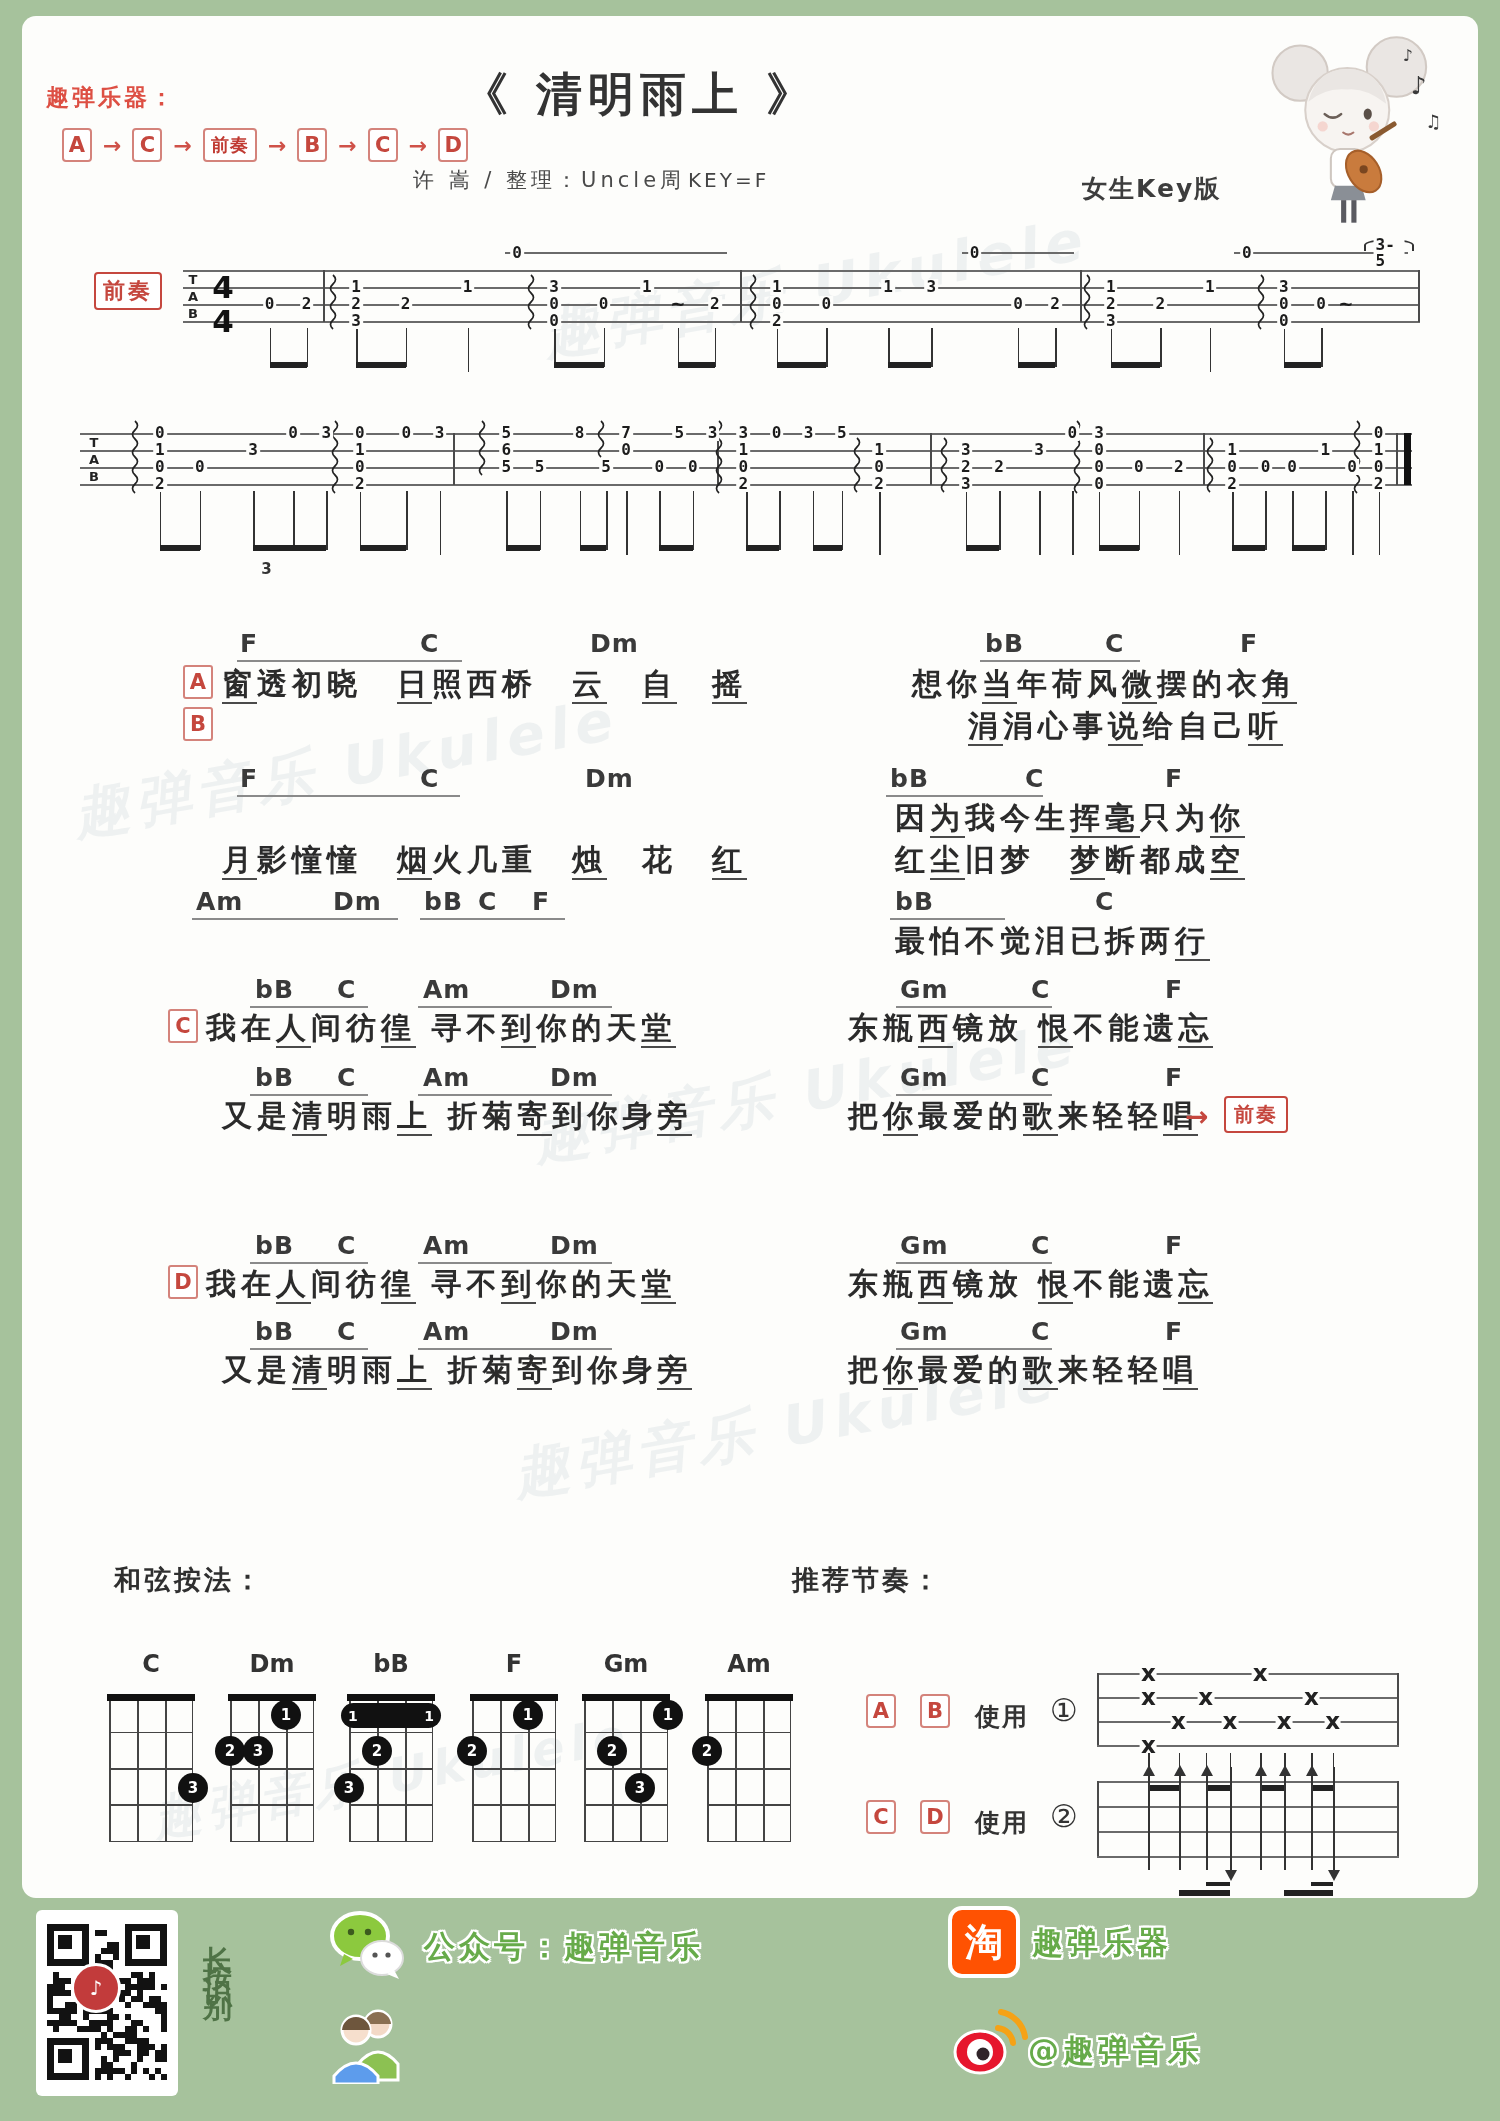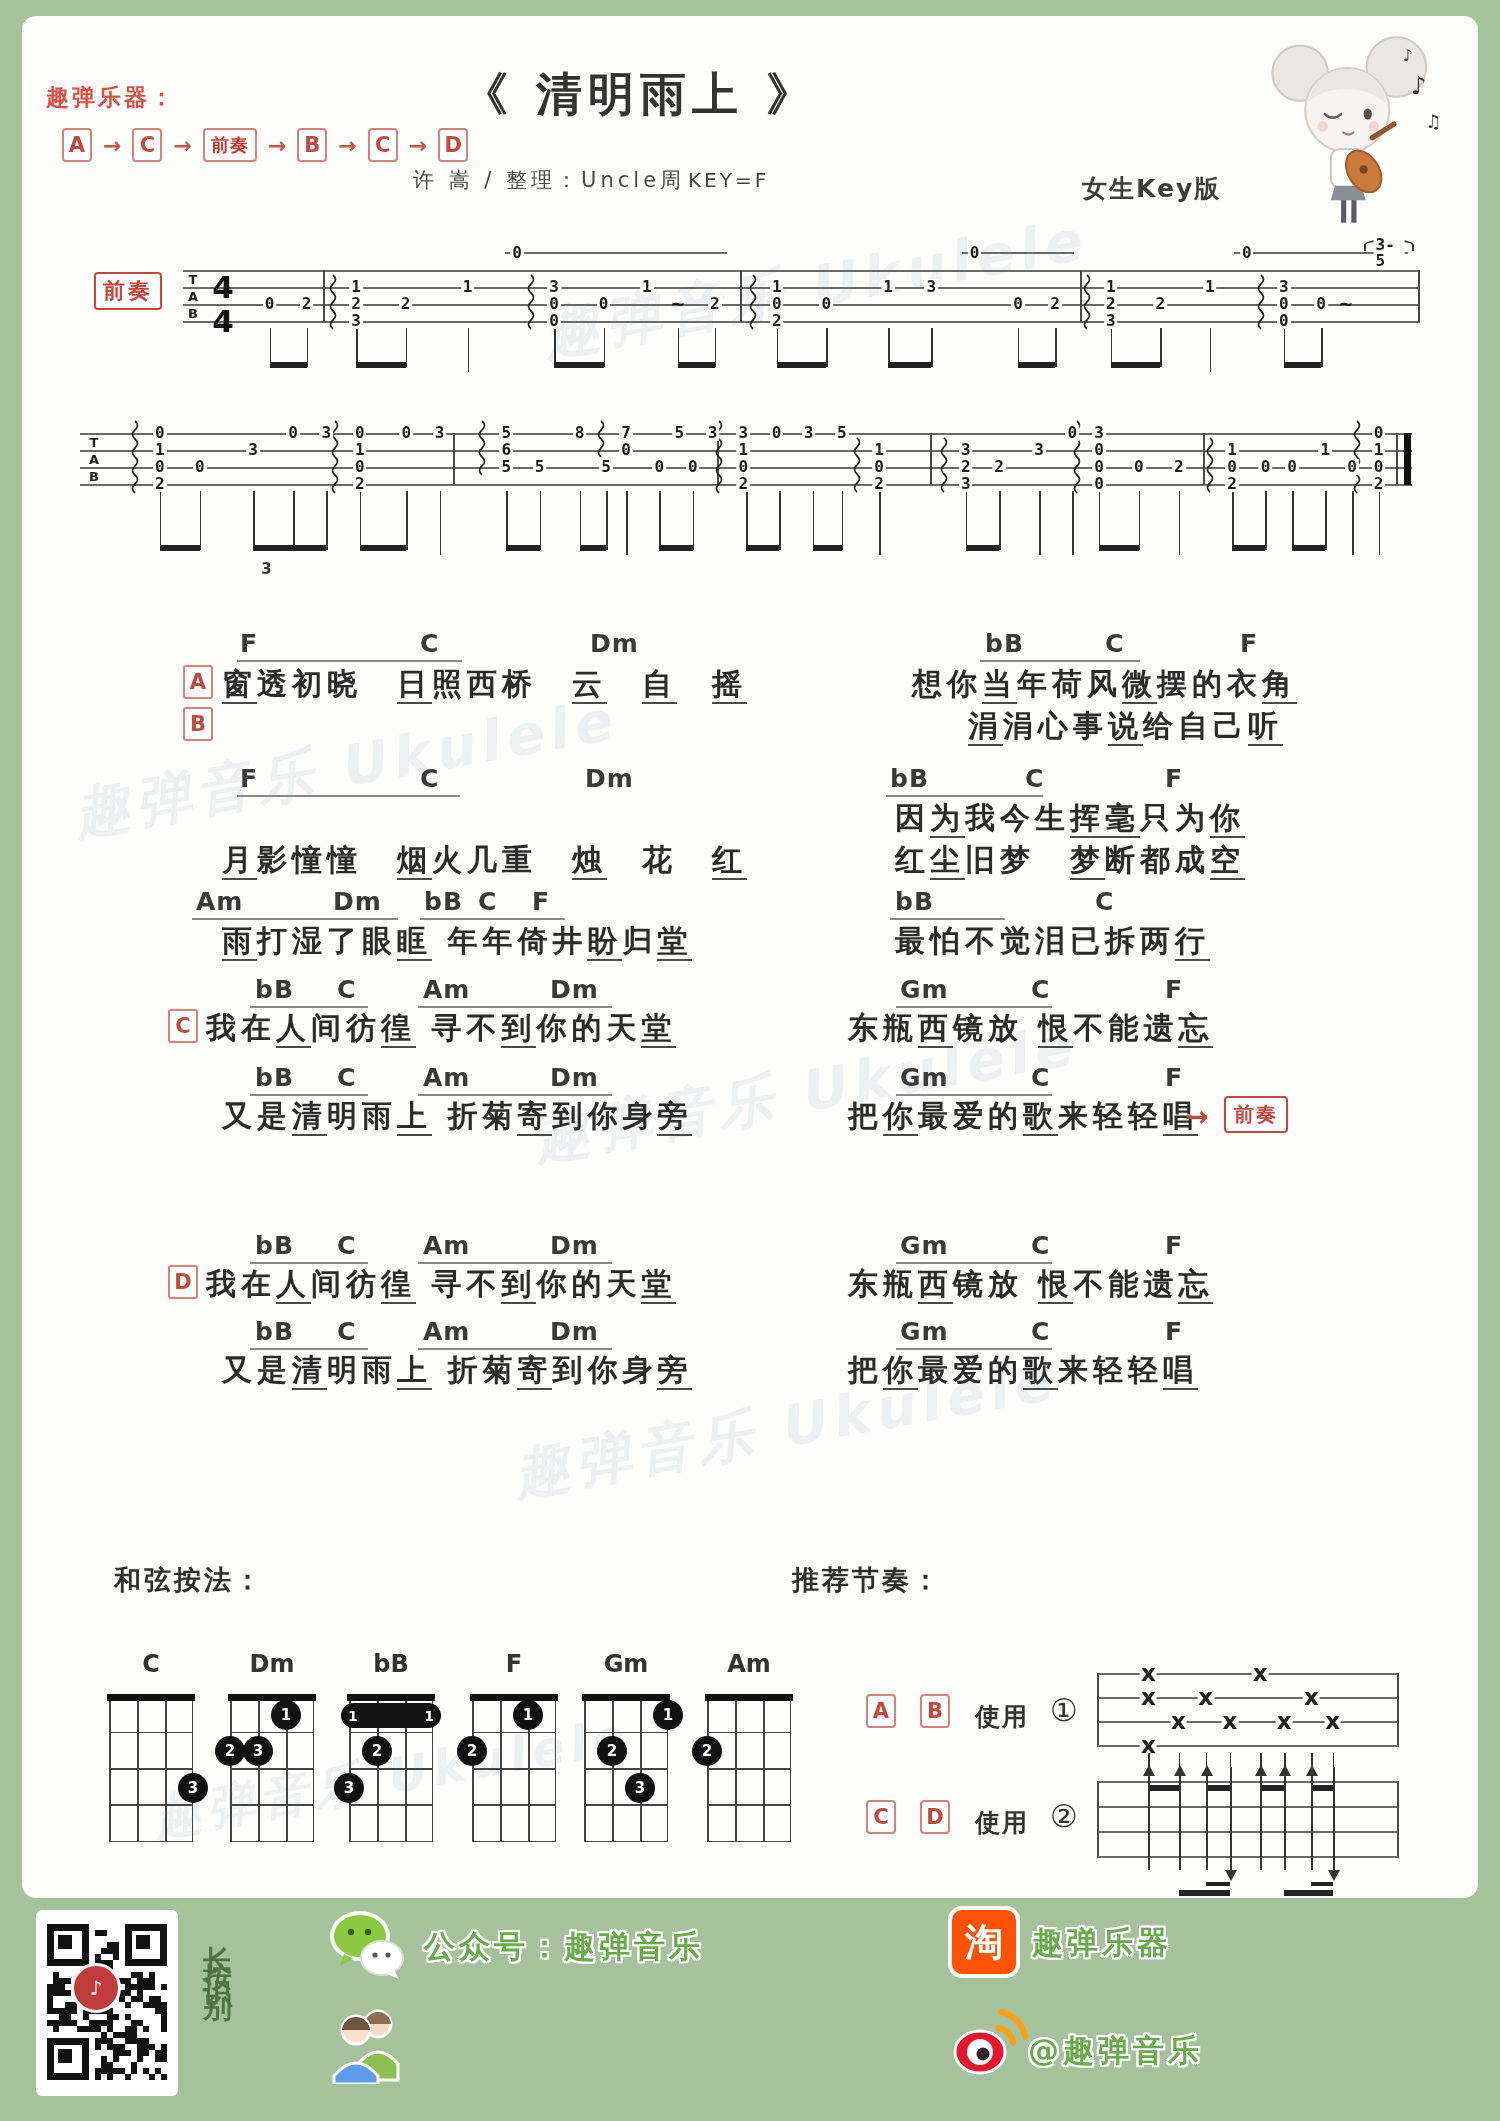--- a/index.html
+++ b/index.html
@@ -427,21 +427,20 @@
       <div class="chline" style="left: 192px; width: 206px; top: 918px;"></div>
       <div class="chline" style="left: 420px; width: 145px; top: 918px;"></div>
       <div class="chline" style="left: 890px; width: 115px; top: 918px;"></div>
       <div class="chord" style="left: 196px; top: 888px;">Am</div>
       <div class="chord" style="left: 333px; top: 888px;">Dm</div>
       <div class="chord" style="left: 424px; top: 888px;">bB</div>
       <div class="chord" style="left: 478px; top: 888px;">C</div>
       <div class="chord" style="left: 532px; top: 888px;">F</div>
       <div class="chord" style="left: 895px; top: 888px;">bB</div>
       <div class="chord" style="left: 1095px; top: 888px;">C</div>
-      <div class="lyr" style="left: 222px; top: 923px;"><span class="u">雨</span><span>打湿了眼</span><span class="u">眶</span><span> 年年倚井</span><span class="u">盼</span><span>归</span><span class="u">堂</span></div>
       <div class="lyr" style="left: 895px; top: 923px;"><span>最怕不觉泪已拆两</span><span class="u">行</span></div>
       <div class="chline" style="left: 250px; width: 118px; top: 1006px;"></div>
       <div class="chline" style="left: 418px; width: 194px; top: 1006px;"></div>
       <div class="chline" style="left: 896px; width: 156px; top: 1006px;"></div>
       <div class="chord" style="left: 255px; top: 976px;">bB</div>
       <div class="chord" style="left: 337px; top: 976px;">C</div>
       <div class="chord" style="left: 423px; top: 976px;">Am</div>
       <div class="chord" style="left: 550px; top: 976px;">Dm</div>
       <div class="chord" style="left: 900px; top: 976px;">Gm</div>
       <div class="chord" style="left: 1031px; top: 976px;">C</div>

